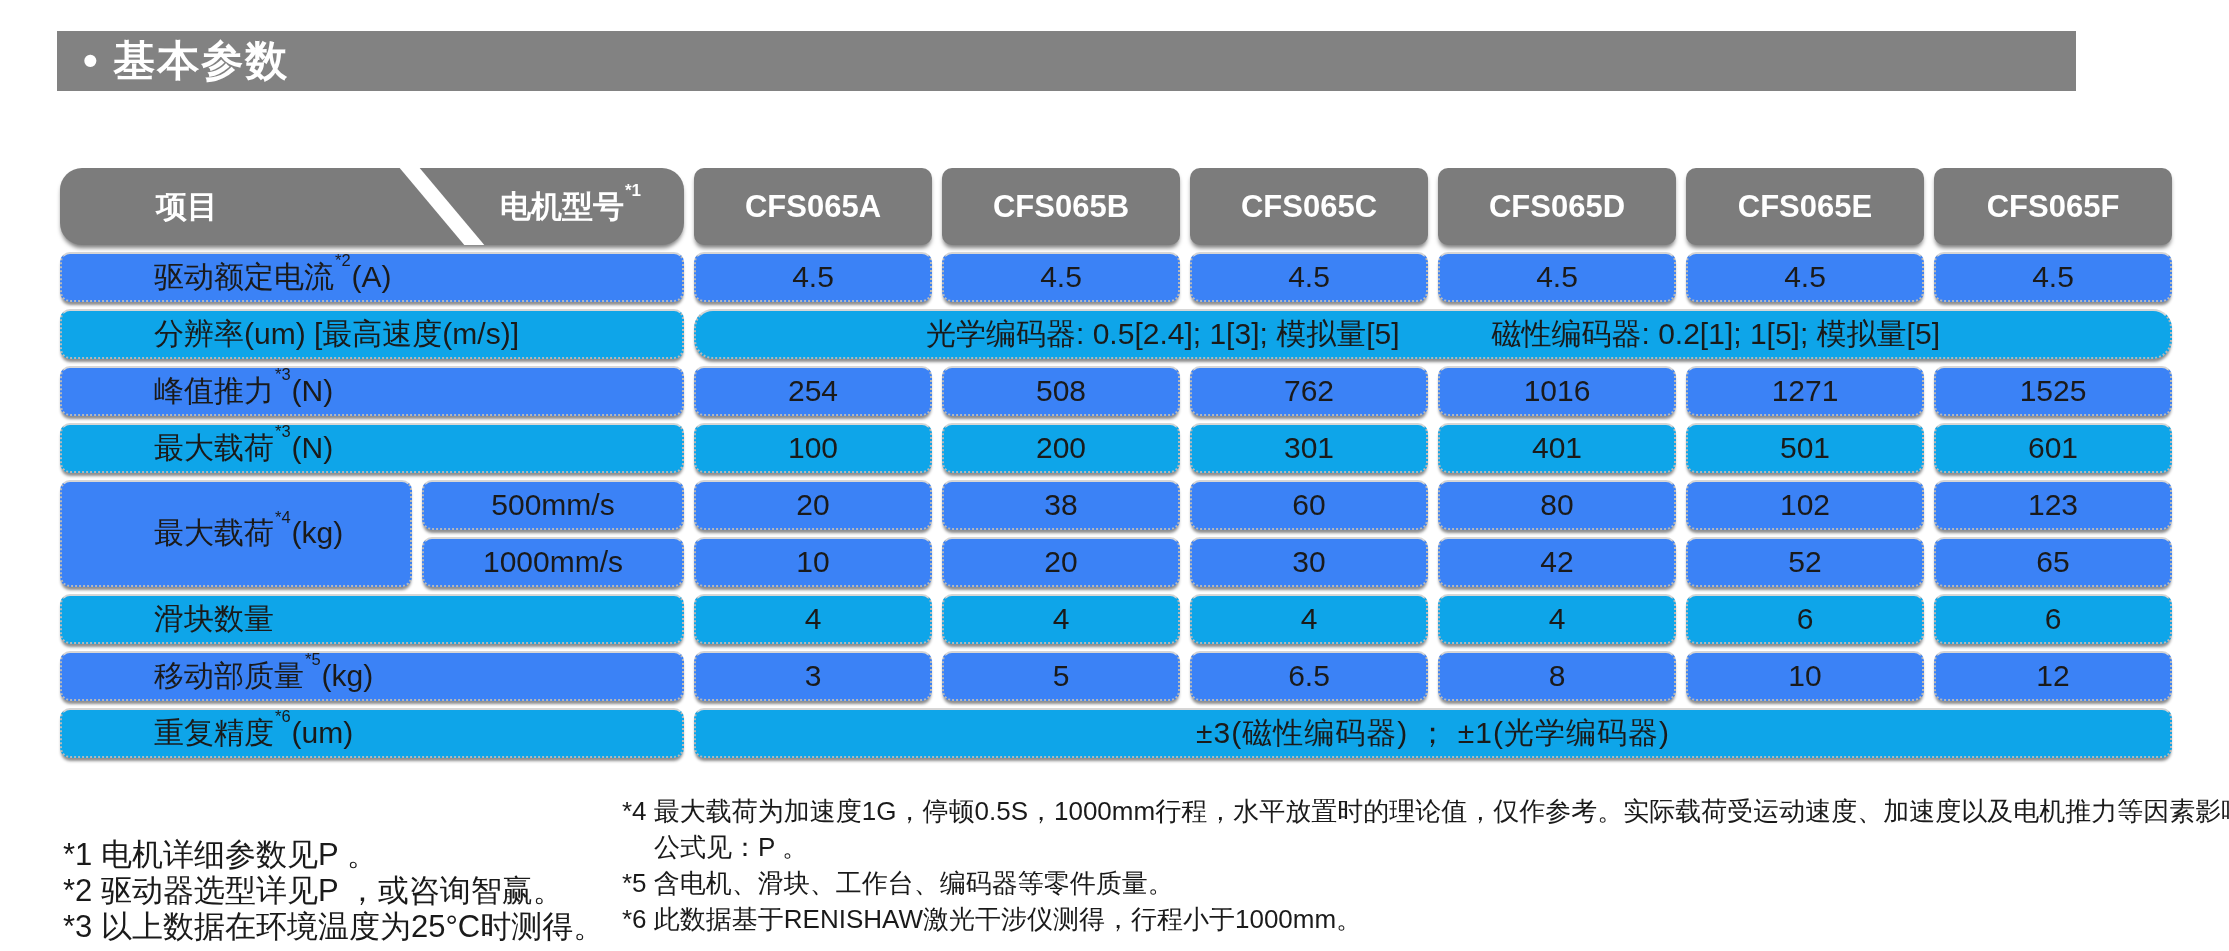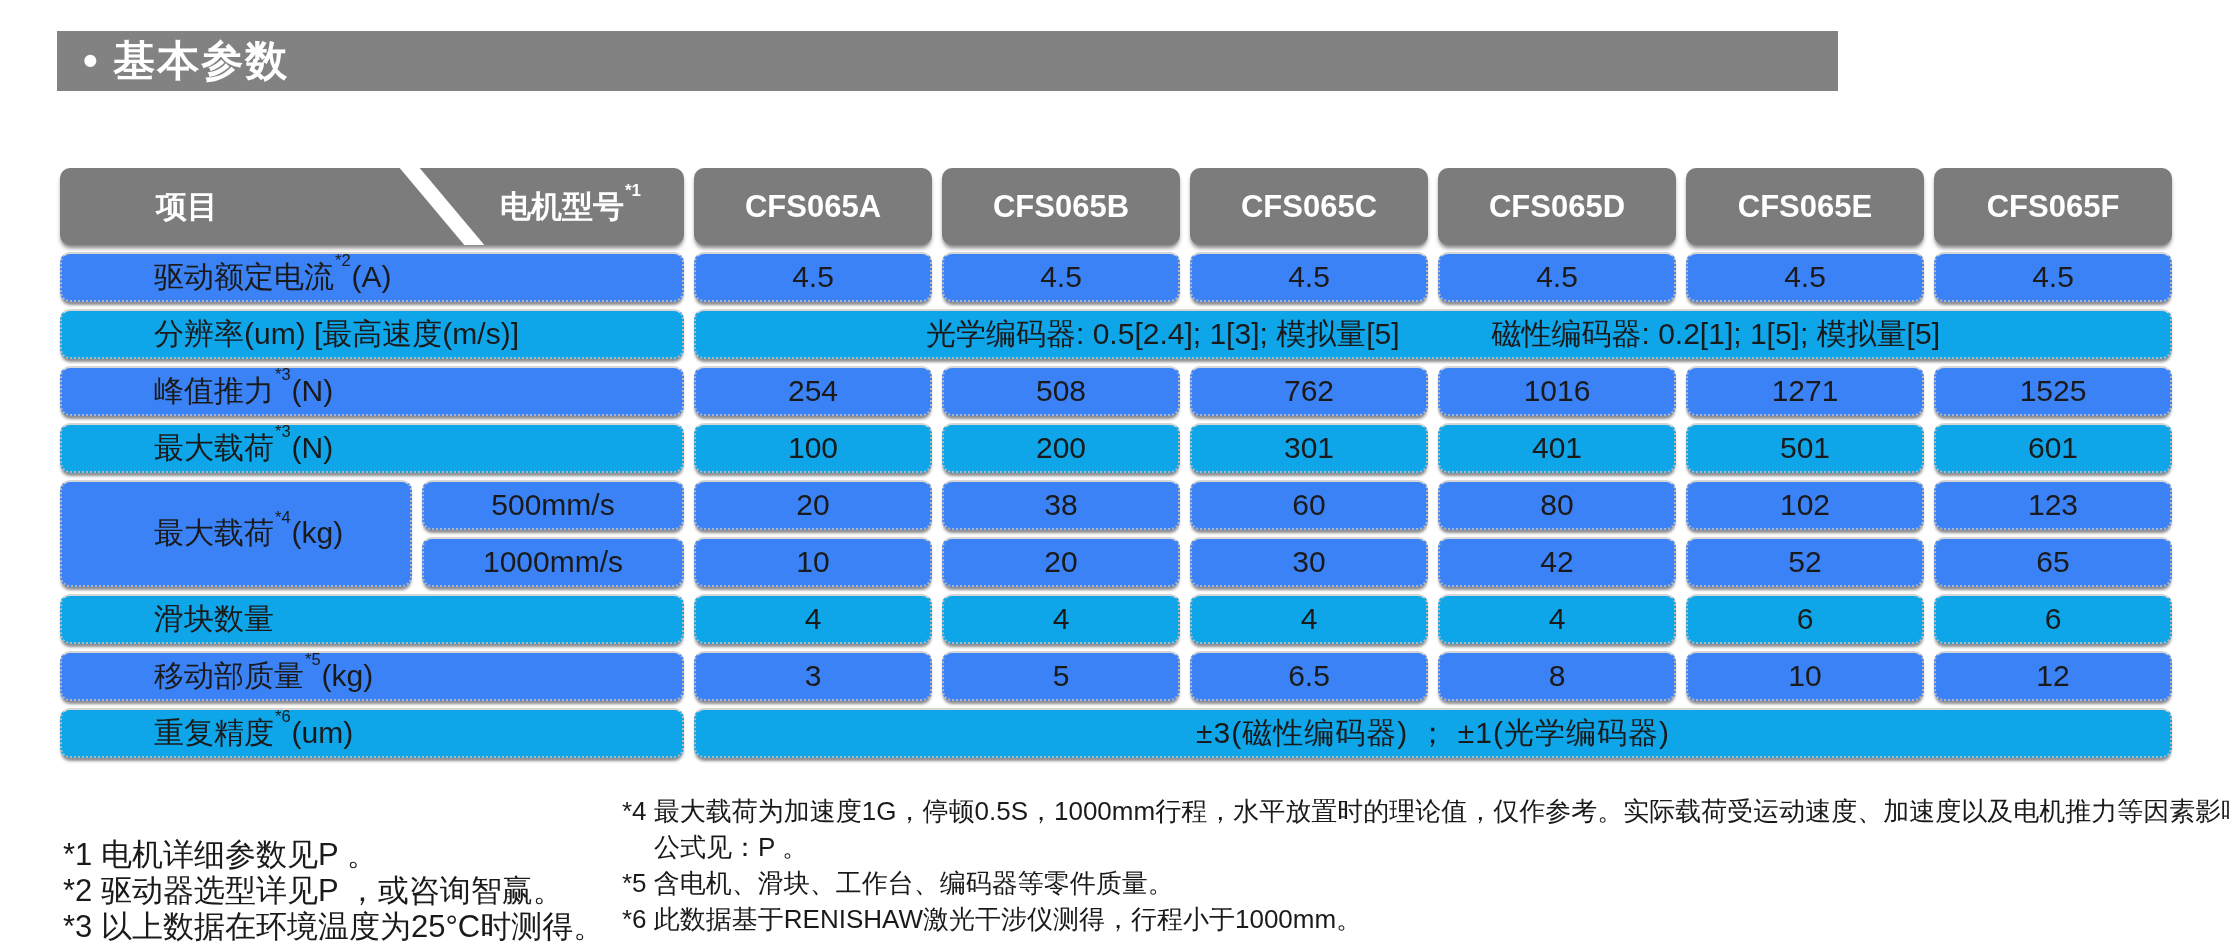--- a/index.html
+++ b/index.html
@@ -1,19 +1,19 @@
 <!DOCTYPE html>
 <html><head>
 <meta charset="utf-8">
 <style>
   html,body{margin:0;padding:0;background:#fff;}
   .page{position:relative;width:2229px;height:951px;background:#ffffff;
         font-family:"Liberation Sans",sans-serif;color:#1a1a1a;overflow:hidden;}
 
-  .title-bar{position:absolute;left:57px;top:31px;width:1781px;height:60px;
+  .title-bar{position:absolute;left:57px;top:31px;width:2019px;height:60px;
              background:#828282;color:#ffffff;display:flex;align-items:center;
              padding-left:26px;box-sizing:border-box;font-size:42px;font-weight:bold;letter-spacing:2px;}
 
   .spec-table{position:absolute;left:60px;top:168px;width:2112px;display:grid;
               grid-template-columns:352px 262px repeat(6,1fr);
               grid-template-rows:77px repeat(9,50px);
               gap:7px 10px;}
 
   .c{border-radius:10px;display:flex;align-items:center;justify-content:center;
      font-size:30px;box-sizing:border-box;
@@ -30,27 +30,27 @@
 
   
   .r1{grid-row:1}.r2{grid-row:2}.r3{grid-row:3}.r4{grid-row:4}.r5{grid-row:5}
   .r6{grid-row:6}.r7{grid-row:7}.r8{grid-row:8}.r9{grid-row:9}.r10{grid-row:10}
   .rload{grid-row:6/8}
   .xl{grid-column:1/3}.xl1{grid-column:1}.xl2{grid-column:2}
   .x1{grid-column:3}.x2{grid-column:4}.x3{grid-column:5}.x4{grid-column:6}.x5{grid-column:7}.x6{grid-column:8}
   .xs{grid-column:3/9}
 
   
-  .diag{position:relative;overflow:hidden;justify-content:flex-start;}
+  .diag{position:relative;overflow:hidden;justify-content:flex-start;border-radius:22px;}
   .diag-stripe{position:absolute;left:372px;top:-10px;height:97px;width:20px;
                background:#ffffff;transform:skewX(40deg);}
   .diag-item{position:absolute;left:96px;top:50%;transform:translateY(-50%);}
   .diag-model{position:absolute;right:42px;top:50%;transform:translateY(-50%);white-space:nowrap;}
 
-  .res-cell{gap:92px;white-space:nowrap;}
+  .res-cell{gap:92px;white-space:nowrap;border-radius:19px;}
   .rep-cell{white-space:nowrap;letter-spacing:1px;}
 
   .footnotes-left{position:absolute;left:63px;top:837px;font-size:31px;line-height:36px;white-space:nowrap;}
   .footnotes-right{position:absolute;left:622px;top:793px;font-size:26px;line-height:36px;white-space:nowrap;}
   .fn-indent{padding-left:32px;}
 </style>
 </head>
 <body>
 
 <div class="page">

